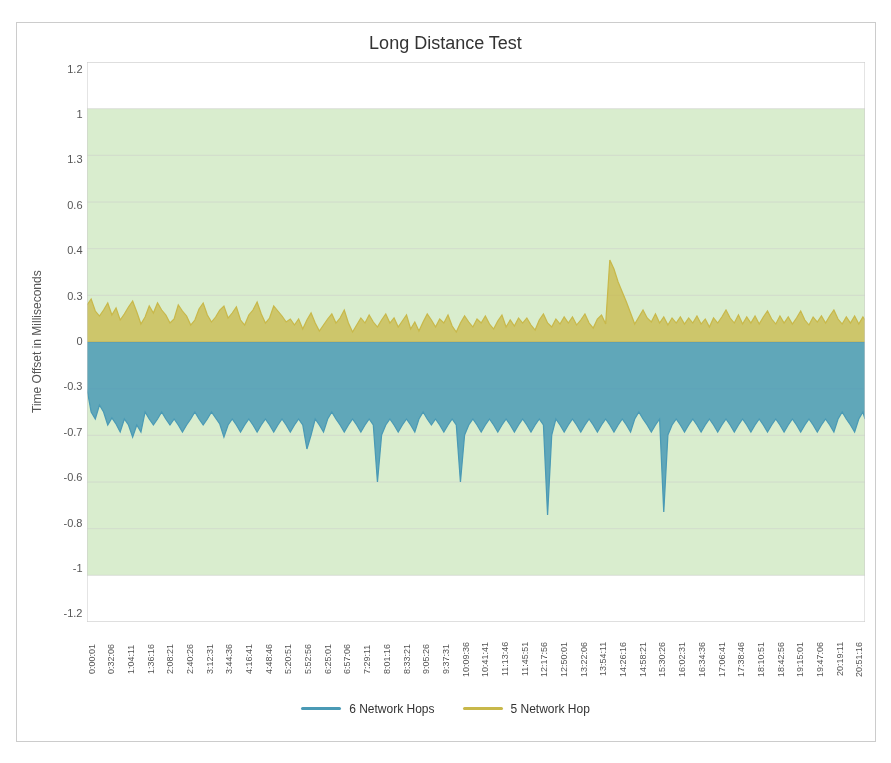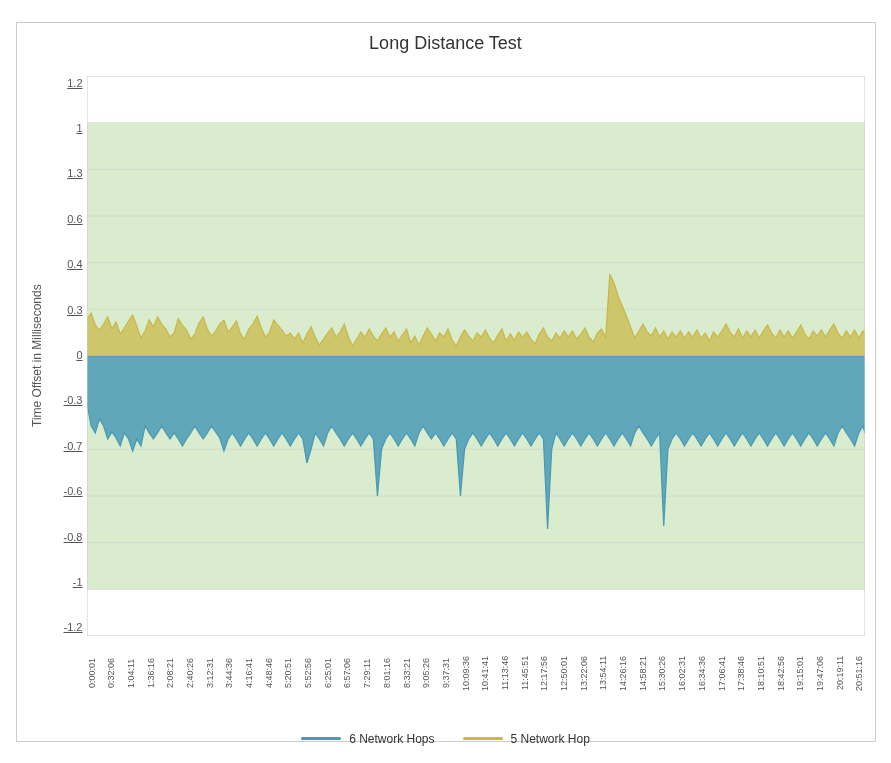--- a/index.html
+++ b/index.html
@@ -19,21 +19,21 @@
       background: #fff;
       border: 1px solid #ccc;
       position: relative;
       padding: 10px 10px 10px 10px;
     }
     .chart-title {
       text-align: center;
       font-size: 18px;
       font-weight: 400;
       color: #333;
-      margin-bottom: 22px;
+      margin-bottom: 8px;
     }
     .chart-area {
       display: flex;
       flex-direction: row;
       width: 100%;
       height: 560px;
       position: relative;
     }
     .y-axis-label {
       writing-mode: vertical-rl;
@@ -52,21 +52,20 @@
       justify-content: space-between;
       align-items: flex-end;
       width: 38px;
       height: 100%;
       padding: 2px 4px 2px 0;
     }
     .y-axis-tick {
       font-size: 11px;
       color: #555;
       line-height: 1;
-      text-decoration: underline;
     }
     .plot-area {
       flex: 1;
       position: relative;
       height: 100%;
       overflow: hidden;
     }
     .plot-svg {
       width: 100%;
       height: 100%;
@@ -97,21 +96,21 @@
       font-size: 12px;
       color: #555;
       margin-top: 4px;
       margin-left: 60px;
     }
     .legend {
       display: flex;
       justify-content: center;
       align-items: center;
       gap: 28px;
-      margin-top: 24px;
+      margin-top: 8px;
     }
     .legend-item {
       display: flex;
       align-items: center;
       gap: 8px;
       font-size: 12px;
       color: #333;
     }
     .legend-line {
       width: 40px;

